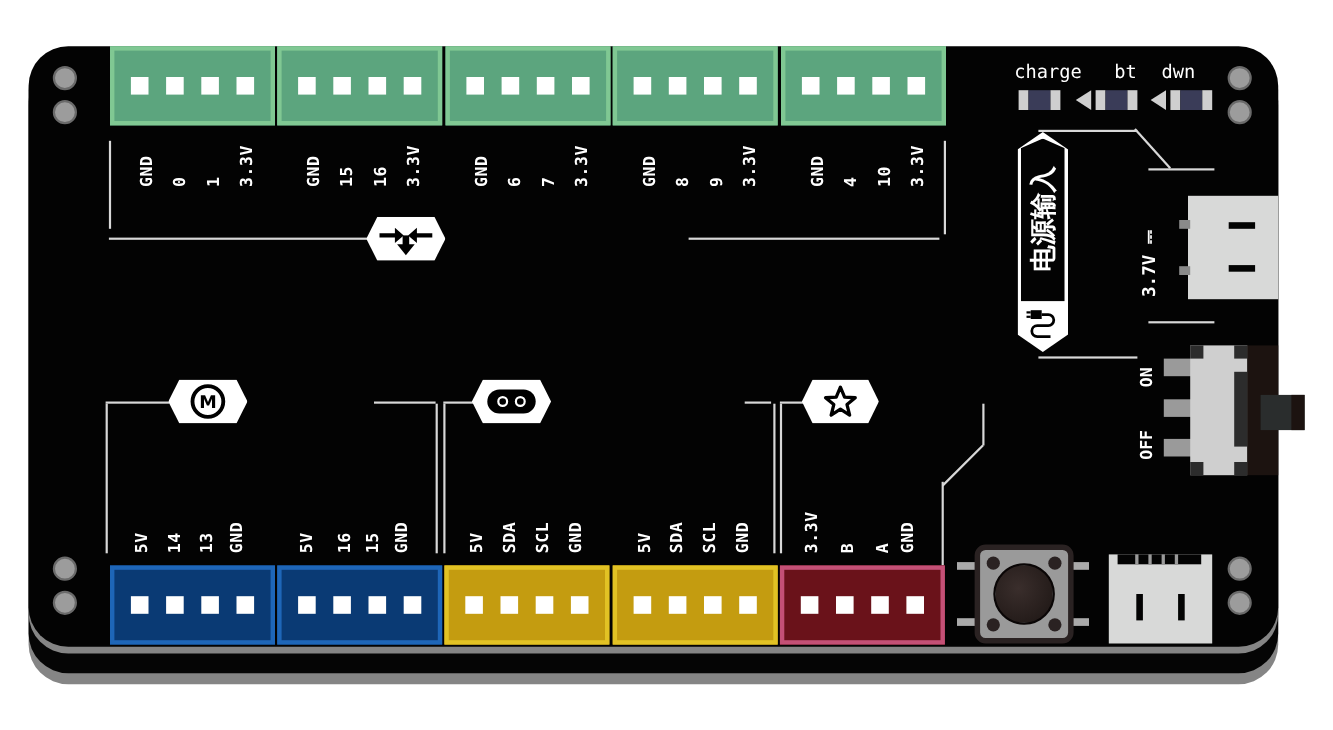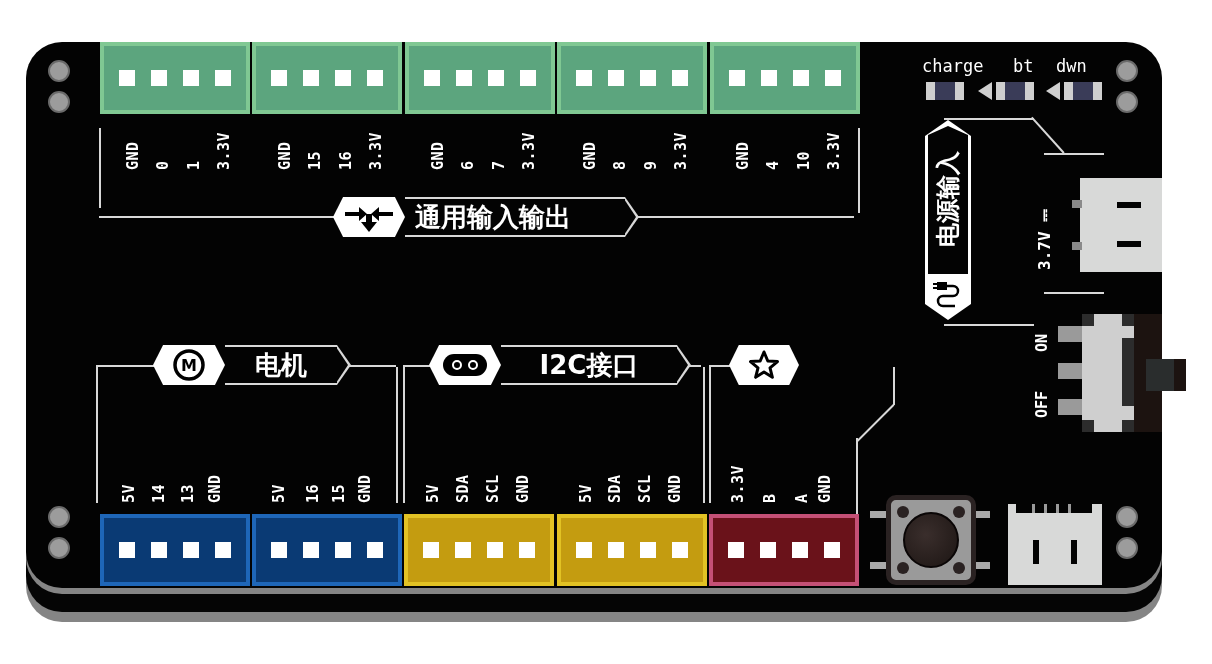--- a/index.html
+++ b/index.html
@@ -128,21 +128,20 @@
 
 <div class="tag" style="left:333px;top:197px;">
   <div class="tag-hex" style="width:72px;">
     <svg width="56" height="34" viewBox="0 0 56 34">
       <path d="M4 12 h14 v-5 l8 7 l-8 7 v-5 h-14z" fill="#000"></path>
       <path d="M52 12 h-14 v-5 l-8 7 l8 7 v-5 h14z" fill="#000"></path>
       <rect x="25" y="14" width="6" height="10" fill="#000"></rect>
       <path d="M20 22 h16 l-8 10z" fill="#000"></path>
     </svg>
   </div>
-  <div class="tag-body" style="width:220px;">通用输入输出</div>
 </div>
 
 <span class="led-text" style="left:922px;top:56px;">charge</span>
 <span class="led-text" style="left:1013px;top:56px;">bt</span>
 <span class="led-text" style="left:1056px;top:56px;">dwn</span>
 
 <div class="led" style="left:926px;top:82px;">
     <i class="c1"></i>
     <i class="c2"></i>
     <i class="c3"></i>
@@ -210,37 +209,35 @@
 <div class="line" style="left:340px;top:365px;width:56px;height:2px;"></div>
 <div class="line" style="left:396px;top:367px;width:2px;height:136px;"></div>
 
 <div class="tag" style="left:153px;top:345px;">
   <div class="tag-hex" style="width:72px;">
     <svg width="34" height="34" viewBox="0 0 34 34">
       <circle cx="17" cy="17" r="14" fill="none" stroke="#000" stroke-width="3.5"></circle>
       <text x="17" y="23" text-anchor="middle" font-family="DejaVu Sans, sans-serif" font-weight="bold" font-size="16" fill="#000">M</text>
     </svg>
   </div>
-  <div class="tag-body" style="width:112px;justify-content:center;">电机</div>
 </div>
 
 <div class="line" style="left:403px;top:367px;width:2px;height:136px;"></div>
 <div class="line" style="left:403px;top:365px;width:28px;height:2px;"></div>
 <div class="line" style="left:677px;top:365px;width:24px;height:2px;"></div>
 <div class="line" style="left:703px;top:367px;width:2px;height:136px;"></div>
 
 <div class="tag" style="left:429px;top:345px;">
   <div class="tag-hex" style="width:72px;">
     <svg width="48" height="26" viewBox="0 0 48 26">
       <rect x="2" y="2" width="44" height="22" rx="11" fill="#000"></rect>
       <circle cx="16" cy="13" r="4" fill="none" stroke="#fff" stroke-width="2"></circle>
       <circle cx="32" cy="13" r="4" fill="none" stroke="#fff" stroke-width="2"></circle>
     </svg>
   </div>
-  <div class="tag-body" style="width:176px;justify-content:center;">I2C接口</div>
 </div>
 
 <div class="line" style="left:709px;top:367px;width:2px;height:136px;"></div>
 <div class="line" style="left:709px;top:365px;width:22px;height:2px;"></div>
 <div class="line" style="left:893px;top:367px;width:2px;height:38px;"></div>
 <div class="line" style="left:893px;top:404px;width:2px;height:52px;transform:rotate(45deg);transform-origin:top left;"></div>
 <div class="line" style="left:856px;top:438px;width:2px;height:76px;"></div>
 
 <div class="tag" style="left:729px;top:345px;">
   <div class="tag-hex" style="width:70px;">

